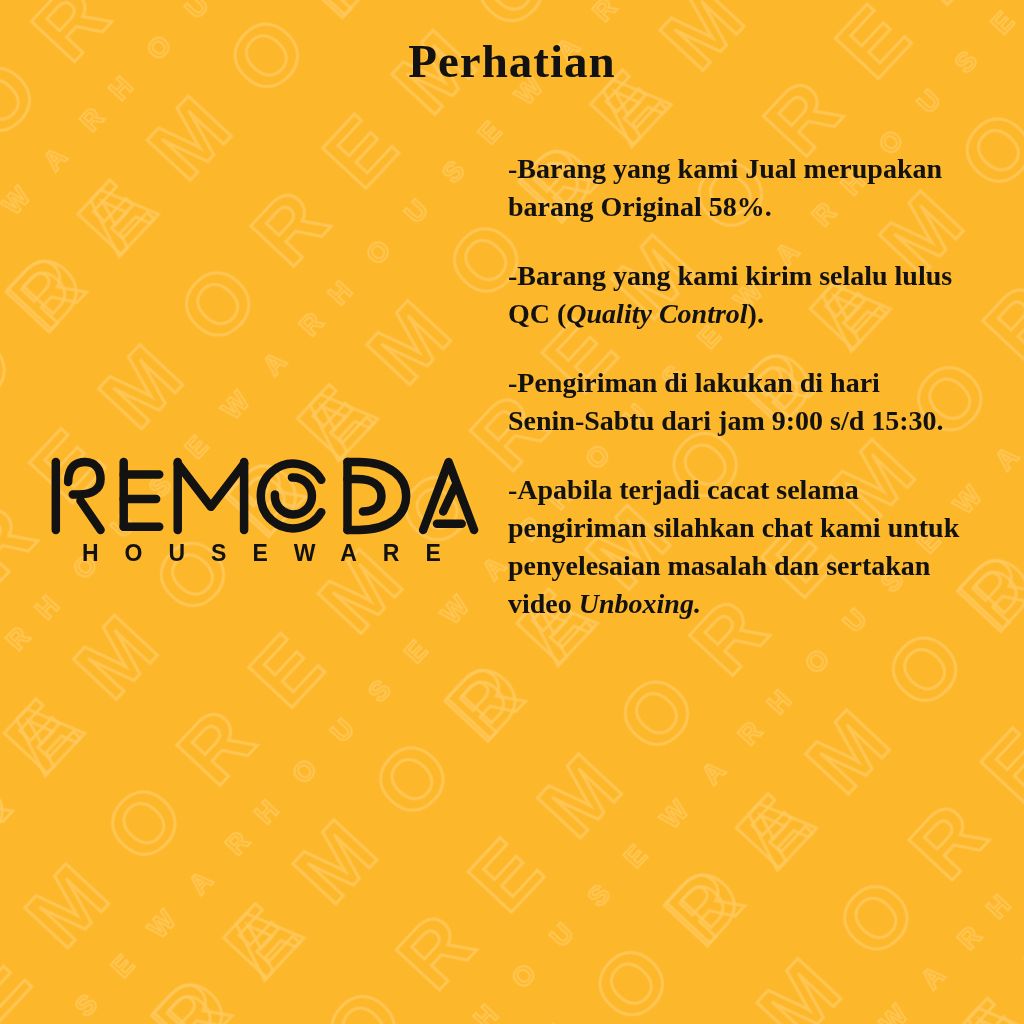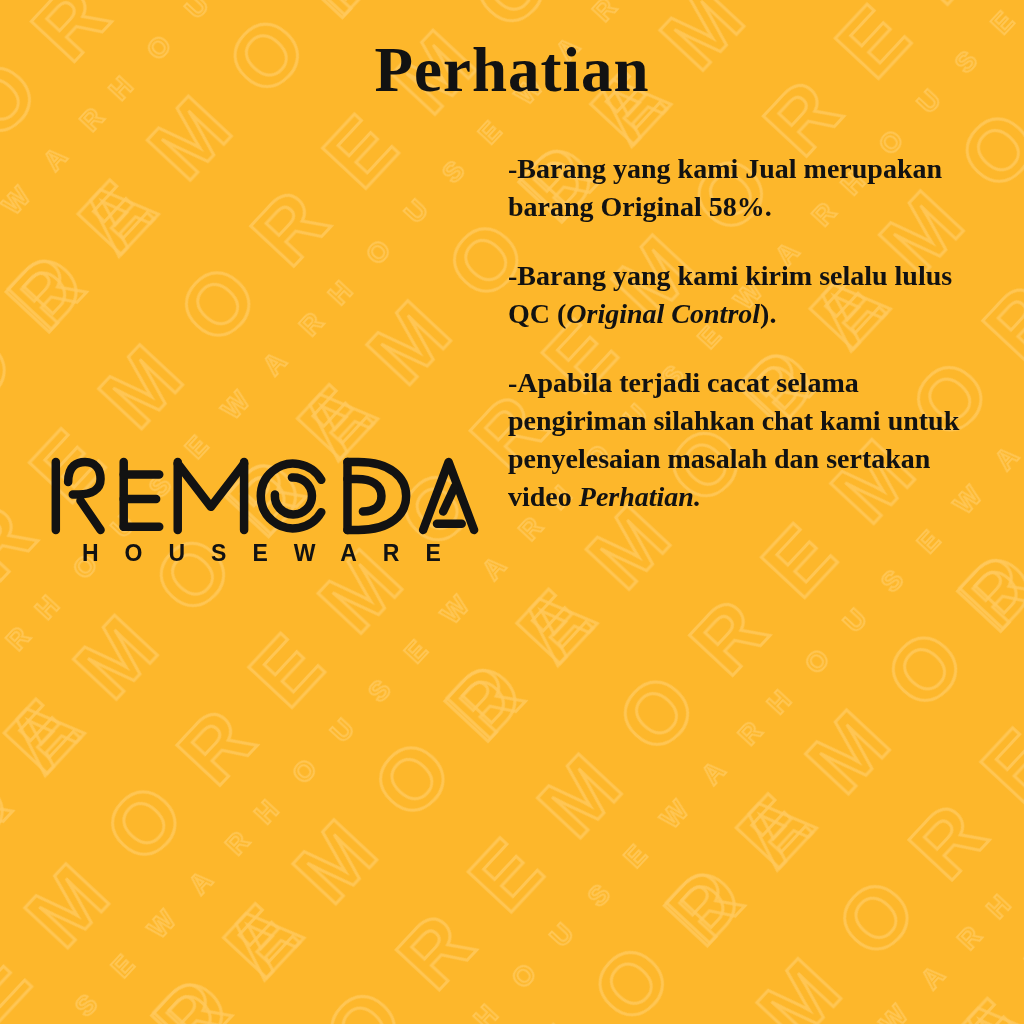--- a/index.html
+++ b/index.html
@@ -31,21 +31,21 @@
     stroke:var(--wm);
     stroke-opacity:.8;
   }
   .wm-big{font-size:86px; stroke-width:3px; letter-spacing:10px;}
   .wm-small{font-size:27px; stroke-width:2px; letter-spacing:14px;}
   
   .title{
     position:absolute;
     top:34px;left:0;width:100%;
     text-align:center;
-    font-size:63px;
+    font-size:47px;
     font-weight:700;
     letter-spacing:1px;
     color:var(--ink);
   }
   
   .logo{
     position:absolute;
     left:45px;top:452px;
     width:436px;
   }
@@ -125,17 +125,18 @@
 
       <path class="stroke" d="M490 96 L523 8 L556 96"></path>
       <path class="stroke" d="M516 72 L531 40"></path>
       <path class="stroke" d="M508 88 H540"></path>
     </svg>
     <div class="logo-sub">HOUSEWARE</div>
   </div>
 
   <div class="notices">
       <p class="notice"><span>-Barang yang kami Jual merupakan barang Original 58%.</span></p>
-      <p class="notice"><span>-Barang yang kami kirim selalu lulus QC (</span><span class="it">Original Control</span><span>).</span></p>
-      <p class="notice"><span>-Apabila terjadi cacat selama pengiriman silahkan chat kami untuk penyelesaian masalah dan sertakan video </span><span class="it">Perhatian.</span></p>
+      <p class="notice"><span>-Barang yang kami kirim selalu lulus QC (</span><span class="it">Quality Control</span><span>).</span></p>
+      <p class="notice"><span>-Pengiriman di lakukan di hari Senin-Sabtu dari jam 9:00 s/d 15:30.</span></p>
+      <p class="notice"><span>-Apabila terjadi cacat selama pengiriman silahkan chat kami untuk penyelesaian masalah dan sertakan video </span><span class="it">Unboxing.</span></p>
     </div>
 
 </div>
 
 </body></html>

